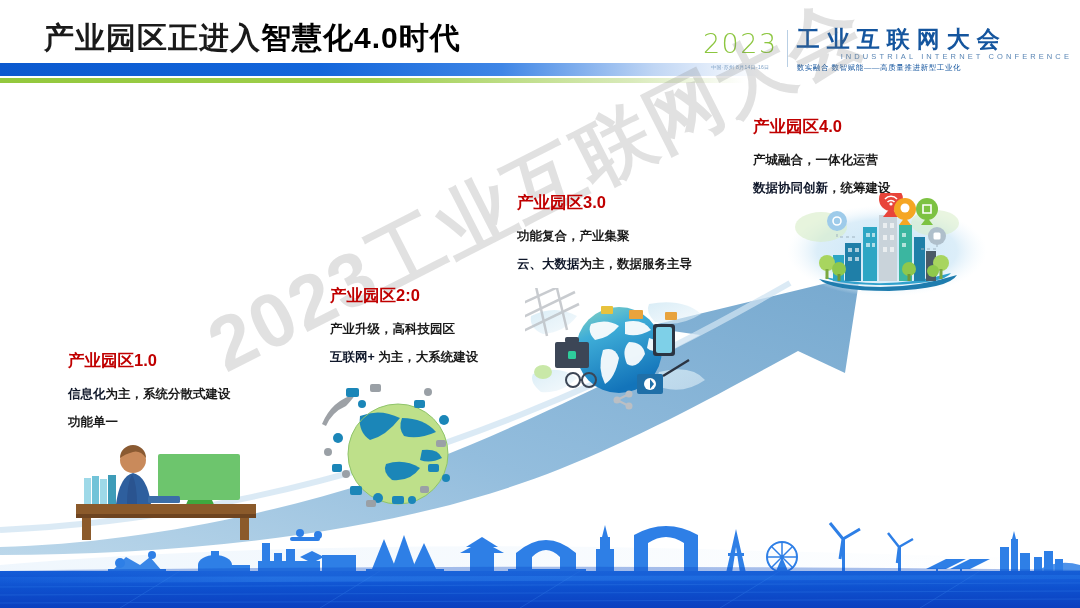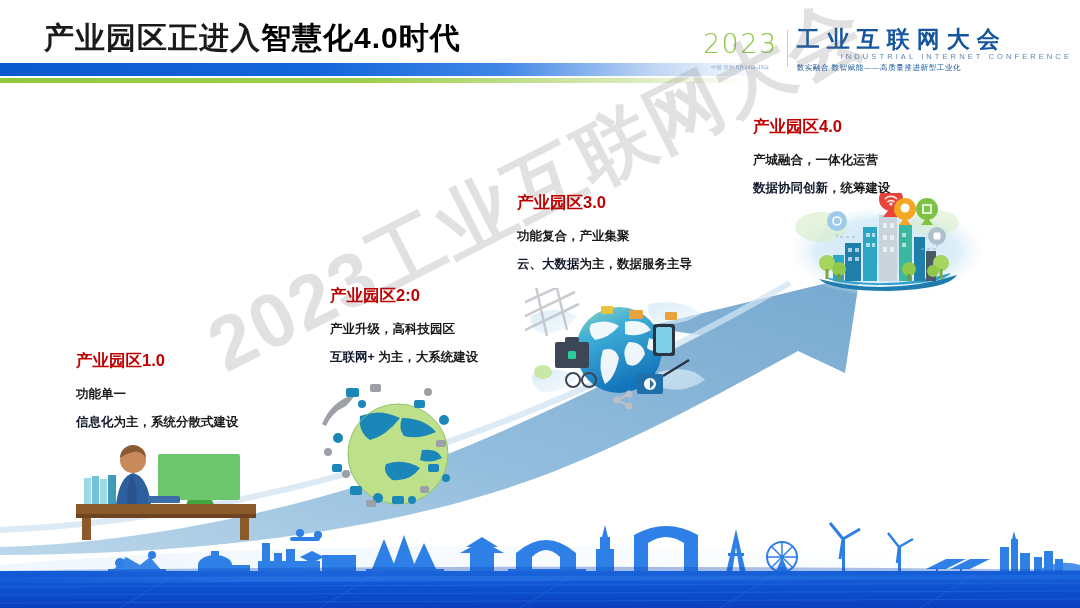--- a/index.html
+++ b/index.html
@@ -60,21 +60,21 @@
   }
 
   
   .arrow { position:absolute; left:0; top:255px; width:1000px; height:300px; }
 
   
   .stage { position:absolute; white-space:nowrap; }
   .stage .s-title { font-size:16.5px; font-weight:bold; color:#C00000; margin-bottom:14px; }
   .stage .s-line { font-size:12.5px; color:#1a1a1a; font-weight:bold; margin-bottom:11px; }
   .stage .s-line .red { color:#0f172a; }
-  .st1 { left:76px; top:350px; }
+  .st1 { left:68px; top:350px; }
   .st2 { left:291px; top:285px;margin-left:39px; }
   .st3 { left:517px; top:192px; }
   .st4 { left:753px; top:116px; }
 
   
   .illo { position:absolute; }
   .illo1 { left:62px; top:438px; width:215px; height:105px; }
   .illo2 { left:316px; top:378px; width:165px; height:140px; }
   .illo3 { left:525px; top:288px; width:185px; height:125px; }
   .illo4 { left:785px; top:193px; width:205px; height:112px; }
@@ -117,24 +117,24 @@
       </linearGradient>
     </defs>
     <path d="M0,292 C150,288 330,250 470,190 C560,152 640,112 700,80
              L700,80 L645,72 L860,20 L845,118 L798,96
              C735,130 650,178 560,214 C400,278 190,300 0,300 Z" fill="url(#agrad)"></path>
     <path d="M0,275 C160,268 340,232 520,160 C640,112 720,68 790,28" stroke="#CFE3F1" stroke-width="6" fill="none" opacity="0.75"></path>
   </svg>
 
   <div class="stage st1">
     <div class="s-title">产业园区1.0</div>
-    <div class="s-line">功能单一</div>
     <div class="s-line">
       <span class="red">信息化</span><span>为主，系统分散式建设</span>
     </div>
+    <div class="s-line">功能单一</div>
   </div>
 
   <svg class="illo illo1" viewBox="0 0 215 105">
 
     <rect x="96" y="16" width="82" height="46" rx="2" fill="#6DC56D"></rect>
     <path d="M126,62 h24 l6,14 h-36 z" fill="#3FA93F"></path>
 
     <circle cx="71" cy="22" r="13" fill="#C98A5B"></circle>
     <path d="M58,20 a13,13 0 0 1 26,0 q-6,-8 -13,-6 q-8,2 -13,6 z" fill="#8A5A32"></path>
 

